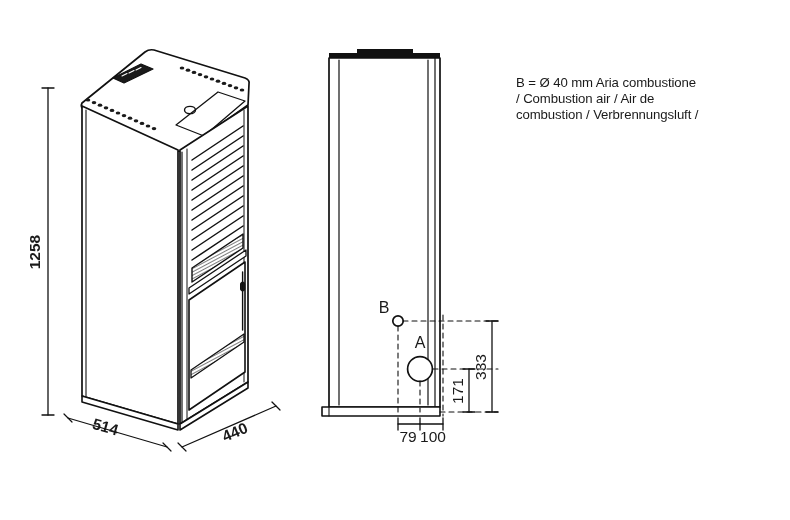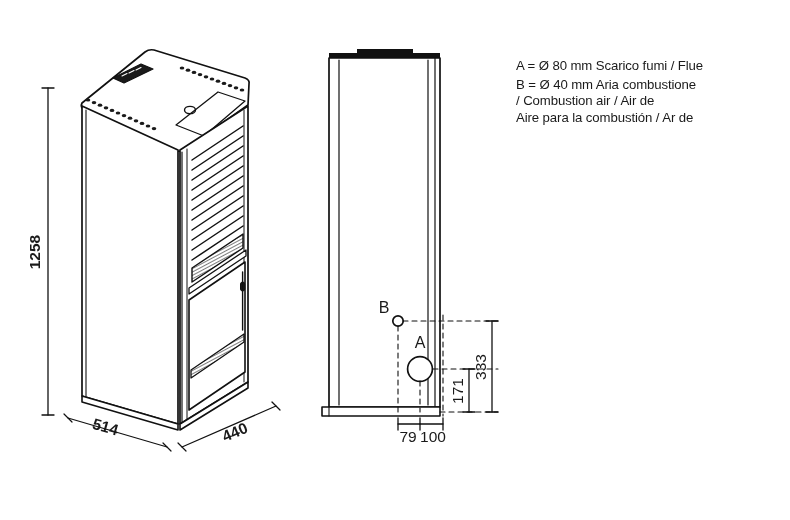--- a/index.html
+++ b/index.html
@@ -3,21 +3,21 @@
 <meta charset="utf-8">
 <style>
   html,body{margin:0;padding:0;background:#ffffff;}
   body{width:790px;height:520px;overflow:hidden;
        font-family:"Liberation Sans",sans-serif;color:#1a1a1a;}
   #stage{position:relative;width:790px;height:520px;}
   svg{position:absolute;left:0;top:0;}
   .legend{position:absolute;left:516px;top:58px;width:258px;}
   .legend-row{display:flex;align-items:flex-start;margin-bottom:2px;}
   .legend-txt{font-size:13.2px;line-height:16.2px;letter-spacing:-0.1px;}
-  .legend-b{margin-top:3px;}
+  .legend-b{margin-top:17px;}
   text{font-family:"Liberation Sans",sans-serif;fill:#1a1a1a;}
   .dim{font-size:15.5px;}
   .lbl{font-size:16px;}
 </style>
 </head>
 <body>
 
 <div id="stage">
 
   <svg width="790" height="520" viewBox="0 0 790 520">
@@ -196,26 +196,25 @@
 
     <text class="lbl" x="384" y="313" text-anchor="middle">B</text>
 
     <text class="lbl" x="420" y="348" text-anchor="middle">A</text>
   </svg>
 
   <div class="legend">
 
     <div class="legend-row">
       <div class="legend-txt">
-        <div>A = Ø 80 mm  Scarico fumi / Flue</div>
       </div>
     </div>
 
     <div class="legend-row legend-b">
       <div class="legend-txt">
         <div>B = Ø 40 mm  Aria combustione</div>
         <div>/ Combustion air / Air de</div>
-        <div>Aire para la combustión / Ar de</div>
+        <div>combustion / Verbrennungsluft /</div>
       </div>
     </div>
 
   </div>
 </div>
 
 </body></html>

